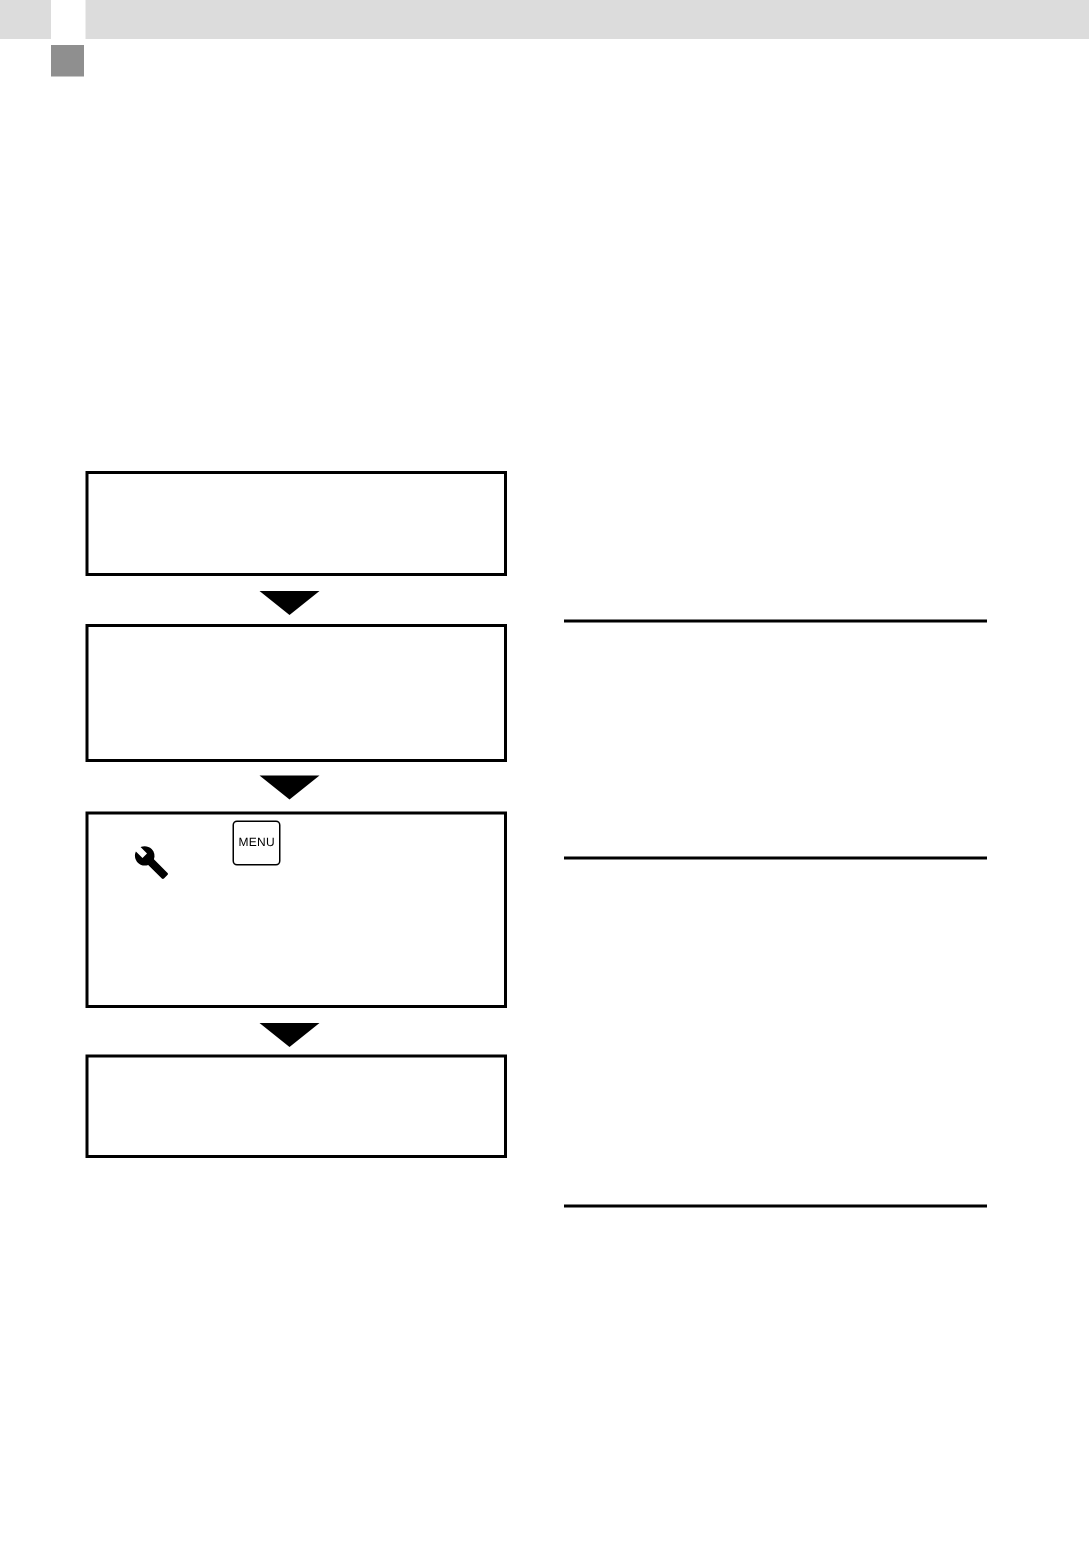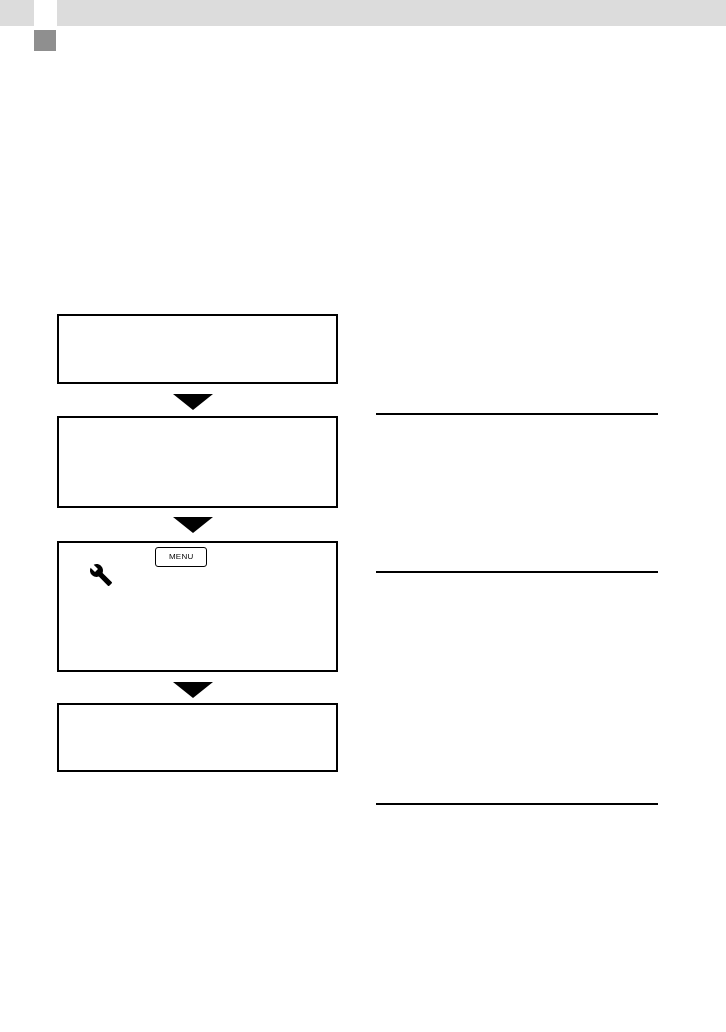--- a/index.html
+++ b/index.html
@@ -55,22 +55,22 @@
     border-top: 16px solid #000000;
   }
   .down-arrow-1 { top: 394px; }
   .down-arrow-2 { top: 517px; }
   .down-arrow-3 { top: 682px; }
 
   
   .menu-button {
     position: absolute;
     left: 155px; top: 547px;
-    height: 20px;
-    padding: 0 13px;
+    height: 30px;
+    padding: 0 3px;
     border: 1px solid #000000;
     border-radius: 3px;
     background: #ffffff;
     font-size: 8px;
     line-height: 10px;
     letter-spacing: 0.2px;
     color: #000000;
     display: inline-flex;
     align-items: center;
   }

